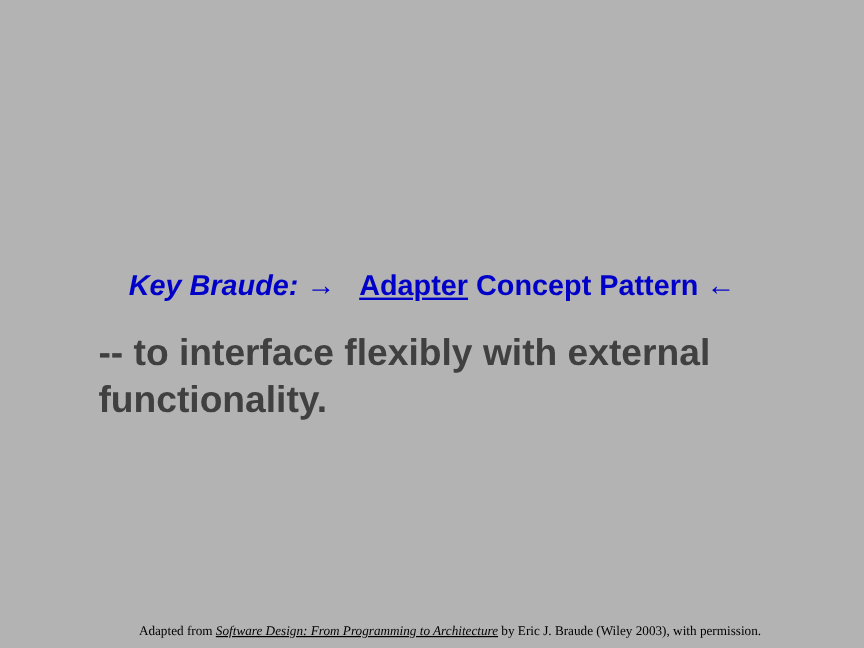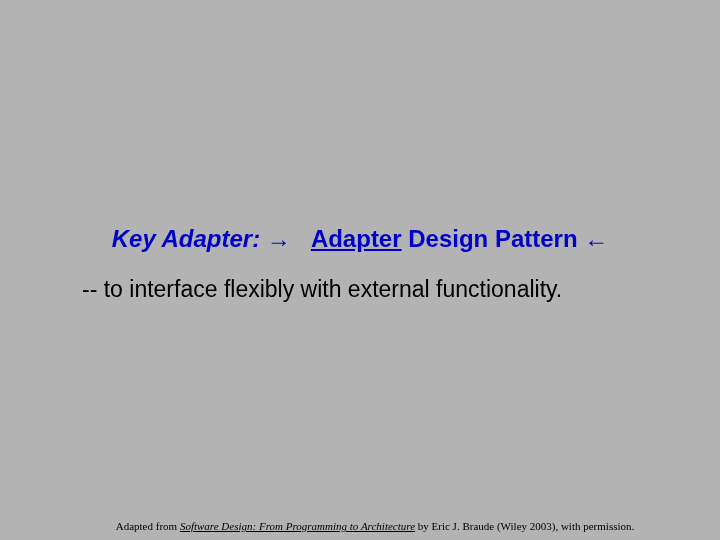--- a/index.html
+++ b/index.html
@@ -41,23 +41,23 @@
     margin-top: 39px;
   }
   .title-line .rest {
     font-style: normal;
   }
   .body-text {
     position: absolute;
     top: 275px;
     left: 82px;
     right: 80px;
-    font-size: 23px;
-    font-weight: normal;
-    color: #000000;
+    font-size: 31px;
+    font-weight: bold;
+    color: #404040;
     line-height: 1.25;
   }
   .footer {
     position: absolute;
     bottom: 8px;
     left: 0;
     width: 720px;
     text-align: center;
     font-size: 11px;
     color: #000000;
@@ -68,26 +68,26 @@
     font-style: italic;
     text-decoration: underline;
   }
 </style>
 </head>
 <body>
 
 <div class="slide">
 
   <div class="title-line">
-    <span class="key-concept">Key Adapter:</span>
+    <span class="key-concept">Key Braude:</span>
     <span class="arrow">→</span>
     <span>&nbsp;</span>
     <span class="adapter">Adapter</span>
     <span> </span>
-    <span class="rest">Design Pattern</span>
+    <span class="rest">Concept Pattern</span>
     <span> </span>
     <span class="arrow">←</span>
   </div>
 
   <div class="body-text">-- to interface flexibly with external functionality.</div>
 
   <div class="footer">
     <span>Adapted from </span><span class="book-title">Software Design: From Programming to Architecture</span><span> by Eric J. Braude (Wiley 2003), with permission.</span>
   </div>
 

